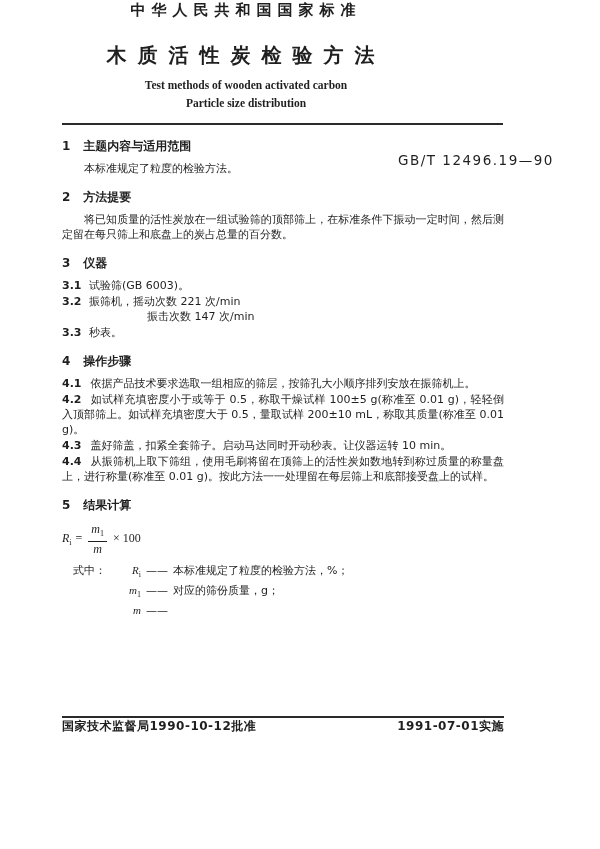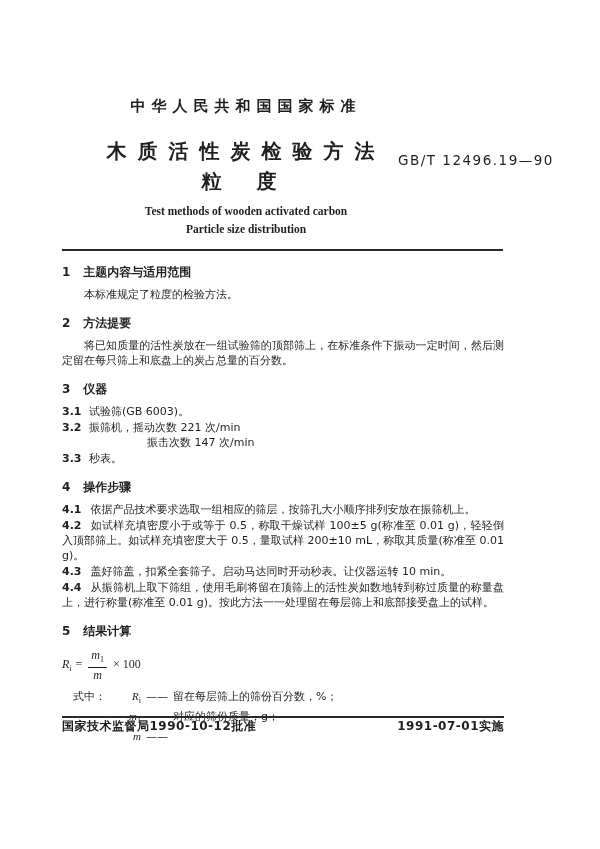--- a/index.html
+++ b/index.html
@@ -8,21 +8,21 @@
     position: relative;
     width: 600px;
     height: 849px;
     background: #ffffff;
     color: #1f1f1f;
     font-family: "DejaVu Sans", "Liberation Sans", sans-serif;
     overflow: hidden;
   }
 
   
-  .header { position: relative; padding-top: 96px; }
+  .header { position: relative; }
   .header-center {
     width: 392px;
     margin-left: 50px;
     text-align: center;
   }
   .std-label {
     font-size: 15px;
     font-weight: 700;
     letter-spacing: 6px;
     line-height: 20px;
@@ -148,21 +148,20 @@
 </style>
 </head>
 <body>
 
 <div class="page">
 
   <div class="header">
     <div class="header-center">
       <div class="std-label">中华人民共和国国家标准</div>
       <div class="title-cn-1">木质活性炭检验方法</div>
-      <div class="title-cn-2">粒 度</div>
       <div class="title-en title-en-1">Test methods of wooden activated carbon</div>
       <div class="title-en title-en-2">Particle size distribution</div>
     </div>
     <div class="std-number">GB/T 12496.19—90</div>
   </div>
 
   <div class="rule-top"></div>
 
   <div class="content">
 
@@ -217,21 +216,21 @@
           <span class="f-num"><i>m</i><sub>1</sub></span>
           <span class="f-den"><i>m</i></span>
         </span><span class="f-times">× 100</span>
     </div>
 
     <div class="defs">
       <div class="def-row">
         <span class="def-prefix">式中：</span>
         <span class="def-term"><i>R</i><sub>i</sub></span>
         <span class="def-dash">——</span>
-        <span class="def-desc">留在每层筛上的筛份百分数，%；</span>
+        <span class="def-desc">本标准规定了粒度的检验方法，%；</span>
       </div>
       <div class="def-row">
         <span class="def-prefix"></span>
         <span class="def-term"><i>m</i><sub>1</sub></span>
         <span class="def-dash">——</span>
         <span class="def-desc">对应的筛份质量，g；</span>
       </div>
       <div class="def-row">
         <span class="def-prefix"></span>
         <span class="def-term"><i>m</i><sub></sub></span>

